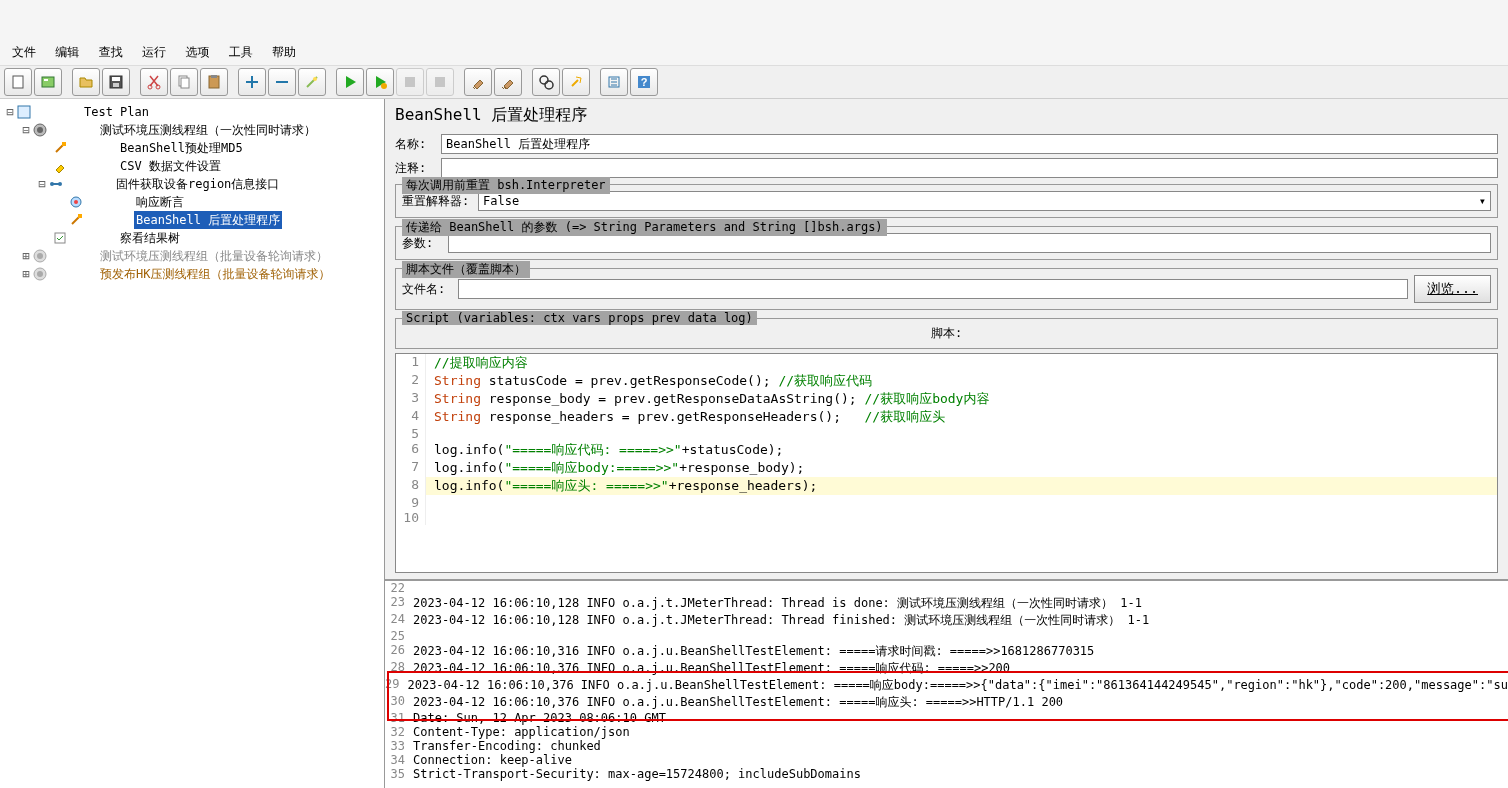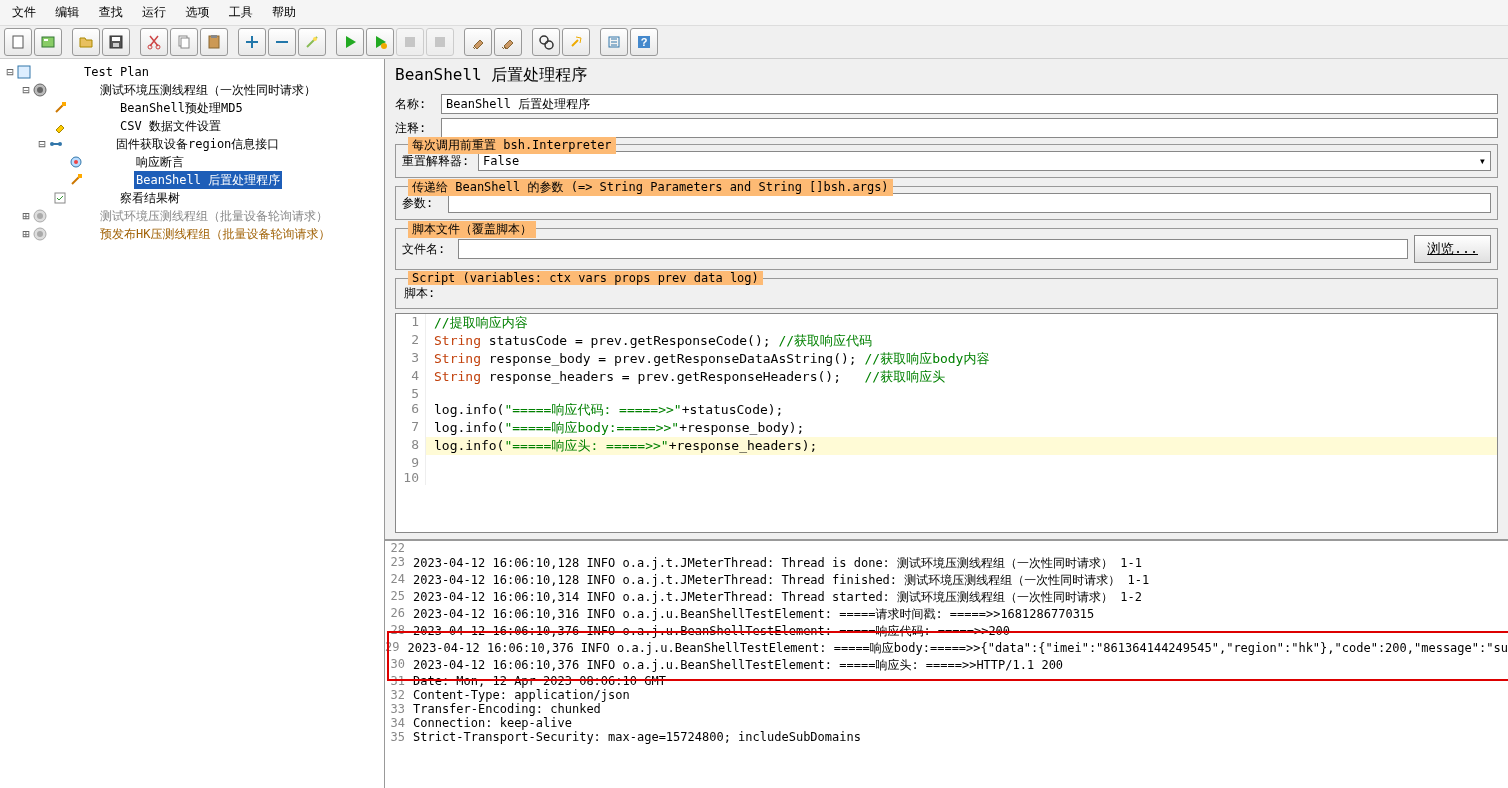--- a/index.html
+++ b/index.html
@@ -1,39 +1,39 @@
 <!DOCTYPE html>
 <html><head>
 <meta charset="utf-8">
 <style>
 * { box-sizing: border-box; margin: 0; padding: 0; }
 body { font-family: "Microsoft YaHei", Arial, sans-serif; font-size: 12px; background: #f0f0f0; color: #000; overflow: hidden; }
 .menubar { background: #f5f5f5; padding: 2px 4px; border-bottom: 1px solid #ddd; }
-.menubar span { display: inline-block; padding: 2px 8px; cursor: pointer; }
+.menubar span { display: inline-block; padding: 2px 8px; cursor: pointer; margin-top: 40px; }
 .toolbar { background: #f0f0f0; padding: 2px 4px; border-bottom: 1px solid #ccc; display: flex; gap: 2px; align-items: center; }
 .toolbar-btn { width: 28px; height: 28px; border: 1px solid #999; border-radius: 3px; background: linear-gradient(#fff,#e8e8e8); display: flex; align-items: center; justify-content: center; cursor: pointer; }
 .toolbar-btn.disabled { opacity: 0.4; }
 .toolbar-sep { width: 6px; }
 .main { display: flex; height: calc(100vh - 56px); }
 .tree-panel { width: 385px; background: #fff; border-right: 1px solid #999; overflow: auto; padding: 4px; font-family: "SimSun", monospace; }
 .tree-node { white-space: nowrap; line-height: 18px; display: flex; align-items: center; }
 .tree-toggle { width: 12px; display: inline-block; text-align: center; cursor: pointer; font-family: monospace; color: #666; }
 .tree-icon { width: 16px; height: 16px; display: inline-flex; align-items: center; justify-content: center; margin-right: 2px; }
 .tree-label { padding: 0 2px; margin-left: 48px; }
 .tree-label.selected { background: #1e5eb8; color: #fff; }
 .content-panel { flex: 1; display: flex; flex-direction: column; background: #f0f0f0; overflow: hidden; }
 .panel-title { font-family: "SimSun", monospace; font-size: 16px; padding: 6px 10px; }
 .form-row { display: flex; align-items: center; padding: 2px 10px; gap: 6px; }
 .form-row label { font-family: "SimSun", monospace; min-width: 40px; }
 .form-row input[type=text] { flex: 1; border: 1px solid #888; padding: 2px 4px; font-family: "SimSun", monospace; font-size: 12px; background: #fff; }
 .fieldset { border: 1px solid #999; margin: 4px 10px; padding: 4px 6px; position: relative; }
-.fieldset-legend { position: absolute; top: -8px; left: 12px; background: #fdba74; padding: 0 4px; font-family: "SimSun", monospace; font-size: 12px; }
+.fieldset-legend { position: absolute; top: -8px; left: 6px; background: #a3a3a3; padding: 0 4px; font-family: "SimSun", monospace; font-size: 12px; }
 .select-box { flex: 1; border: 1px solid #888; padding: 2px 4px; background: #fff; font-family: "SimSun", monospace; display: flex; justify-content: space-between; }
 .browse-btn { border: 1px solid #888; padding: 4px 12px; background: linear-gradient(#fff,#e0e0e0); font-family: "SimSun", monospace; cursor: pointer; text-decoration: underline; }
-.script-label { padding: 2px; font-family: "SimSun", monospace; }
+.script-label { text-align: center; padding: 2px; font-family: "SimSun", monospace; }
 .code-editor { border: 1px solid #888; margin: 0 10px; background: #fff; font-family: Consolas, monospace; font-size: 13px; height: 220px; overflow: auto; position: relative; }
 .code-line { display: flex; }
 .gutter { width: 30px; text-align: right; padding-right: 6px; color: #888; background: #fff; border-right: 1px solid #eee; user-select: none; }
 .code-content { padding-left: 8px; white-space: pre; }
 .code-line.highlighted .code-content { background: #fffbd6; flex: 1; }
 .kw-type { color: #c2410c; }
 .kw-comment { color: #008000; }
 .kw-string { color: #008000; }
 .log-panel { border-top: 2px solid #999; background: #fff; font-family: Consolas, "SimSun", monospace; font-size: 12px; overflow: auto; flex: 1; margin-top: 6px; position: relative; }
 .log-line { display: flex; white-space: nowrap; }
@@ -373,41 +373,40 @@
         <div class="log-line">
           <div class="log-gutter">23</div>
           <div class="log-text">2023-04-12 16:06:10,128 INFO o.a.j.t.JMeterThread: Thread is done: 测试环境压测线程组（一次性同时请求） 1-1</div>
         </div>
         <div class="log-line">
           <div class="log-gutter">24</div>
           <div class="log-text">2023-04-12 16:06:10,128 INFO o.a.j.t.JMeterThread: Thread finished: 测试环境压测线程组（一次性同时请求） 1-1</div>
         </div>
         <div class="log-line">
           <div class="log-gutter">25</div>
-          <div class="log-text">2023-04-12 16:06:10,314 INFO o.a.j.t.JMeterThread: Thread started: 测试环境压测线程组（一次性同时请求） 1-2</div>
         </div>
         <div class="log-line">
           <div class="log-gutter">26</div>
           <div class="log-text">2023-04-12 16:06:10,316 INFO o.a.j.u.BeanShellTestElement: =====请求时间戳: =====&gt;&gt;1681286770315</div>
         </div>
         <div class="log-line">
           <div class="log-gutter">28</div>
           <div class="log-text">2023-04-12 16:06:10,376 INFO o.a.j.u.BeanShellTestElement: =====响应代码: =====&gt;&gt;200</div>
         </div>
         <div class="log-line">
           <div class="log-gutter">29</div>
           <div class="log-text">2023-04-12 16:06:10,376 INFO o.a.j.u.BeanShellTestElement: =====响应body:=====&gt;&gt;{"data":{"imei":"861364144249545","region":"hk"},"code":200,"message":"succ</div>
         </div>
         <div class="log-line">
           <div class="log-gutter">30</div>
           <div class="log-text">2023-04-12 16:06:10,376 INFO o.a.j.u.BeanShellTestElement: =====响应头: =====&gt;&gt;HTTP/1.1 200</div>
         </div>
         <div class="log-line">
           <div class="log-gutter">31</div>
-          <div class="log-text">Date: Mon, 12 Apr 2023 08:06:10 GMT</div>
+          <div class="log-text">Date: Sun, 12 Apr 2023 08:06:10 GMT</div>
         </div>
         <div class="log-line">
           <div class="log-gutter">32</div>
           <div class="log-text">Content-Type: application/json</div>
         </div>
         <div class="log-line">
           <div class="log-gutter">33</div>
           <div class="log-text">Transfer-Encoding: chunked</div>
         </div>
         <div class="log-line">

